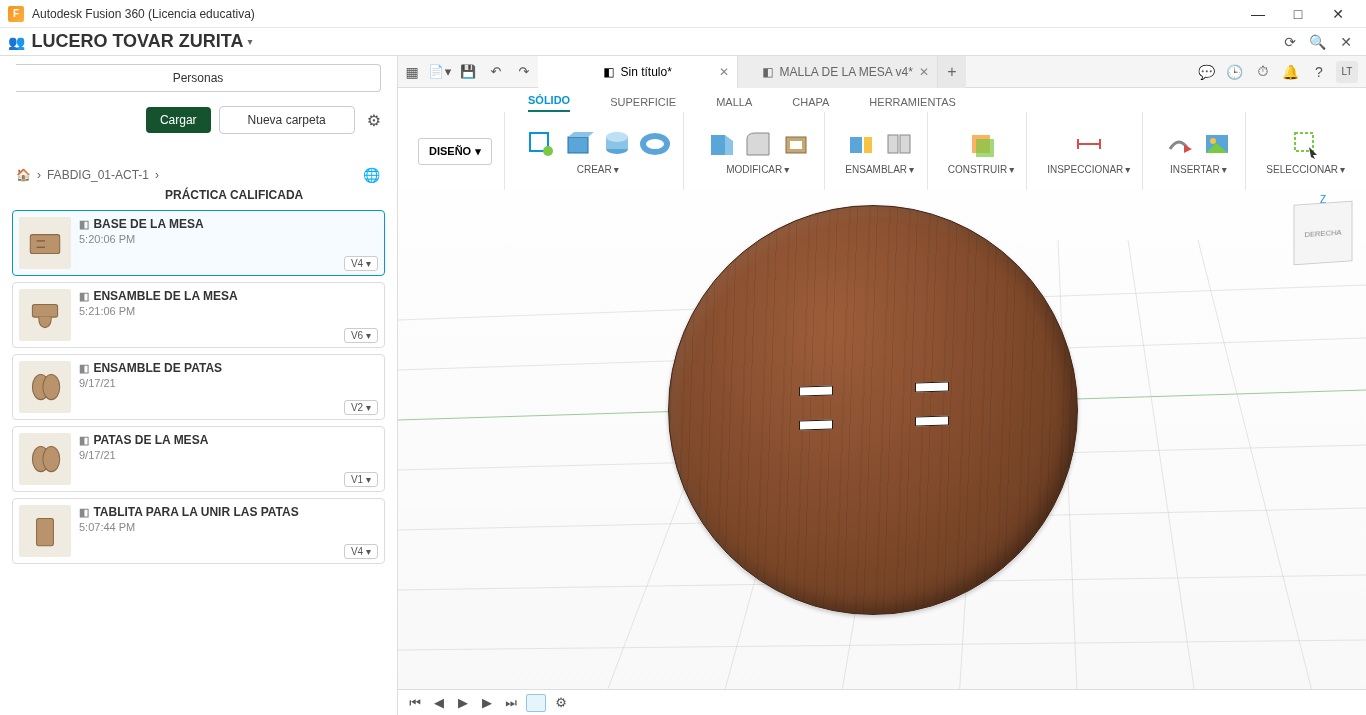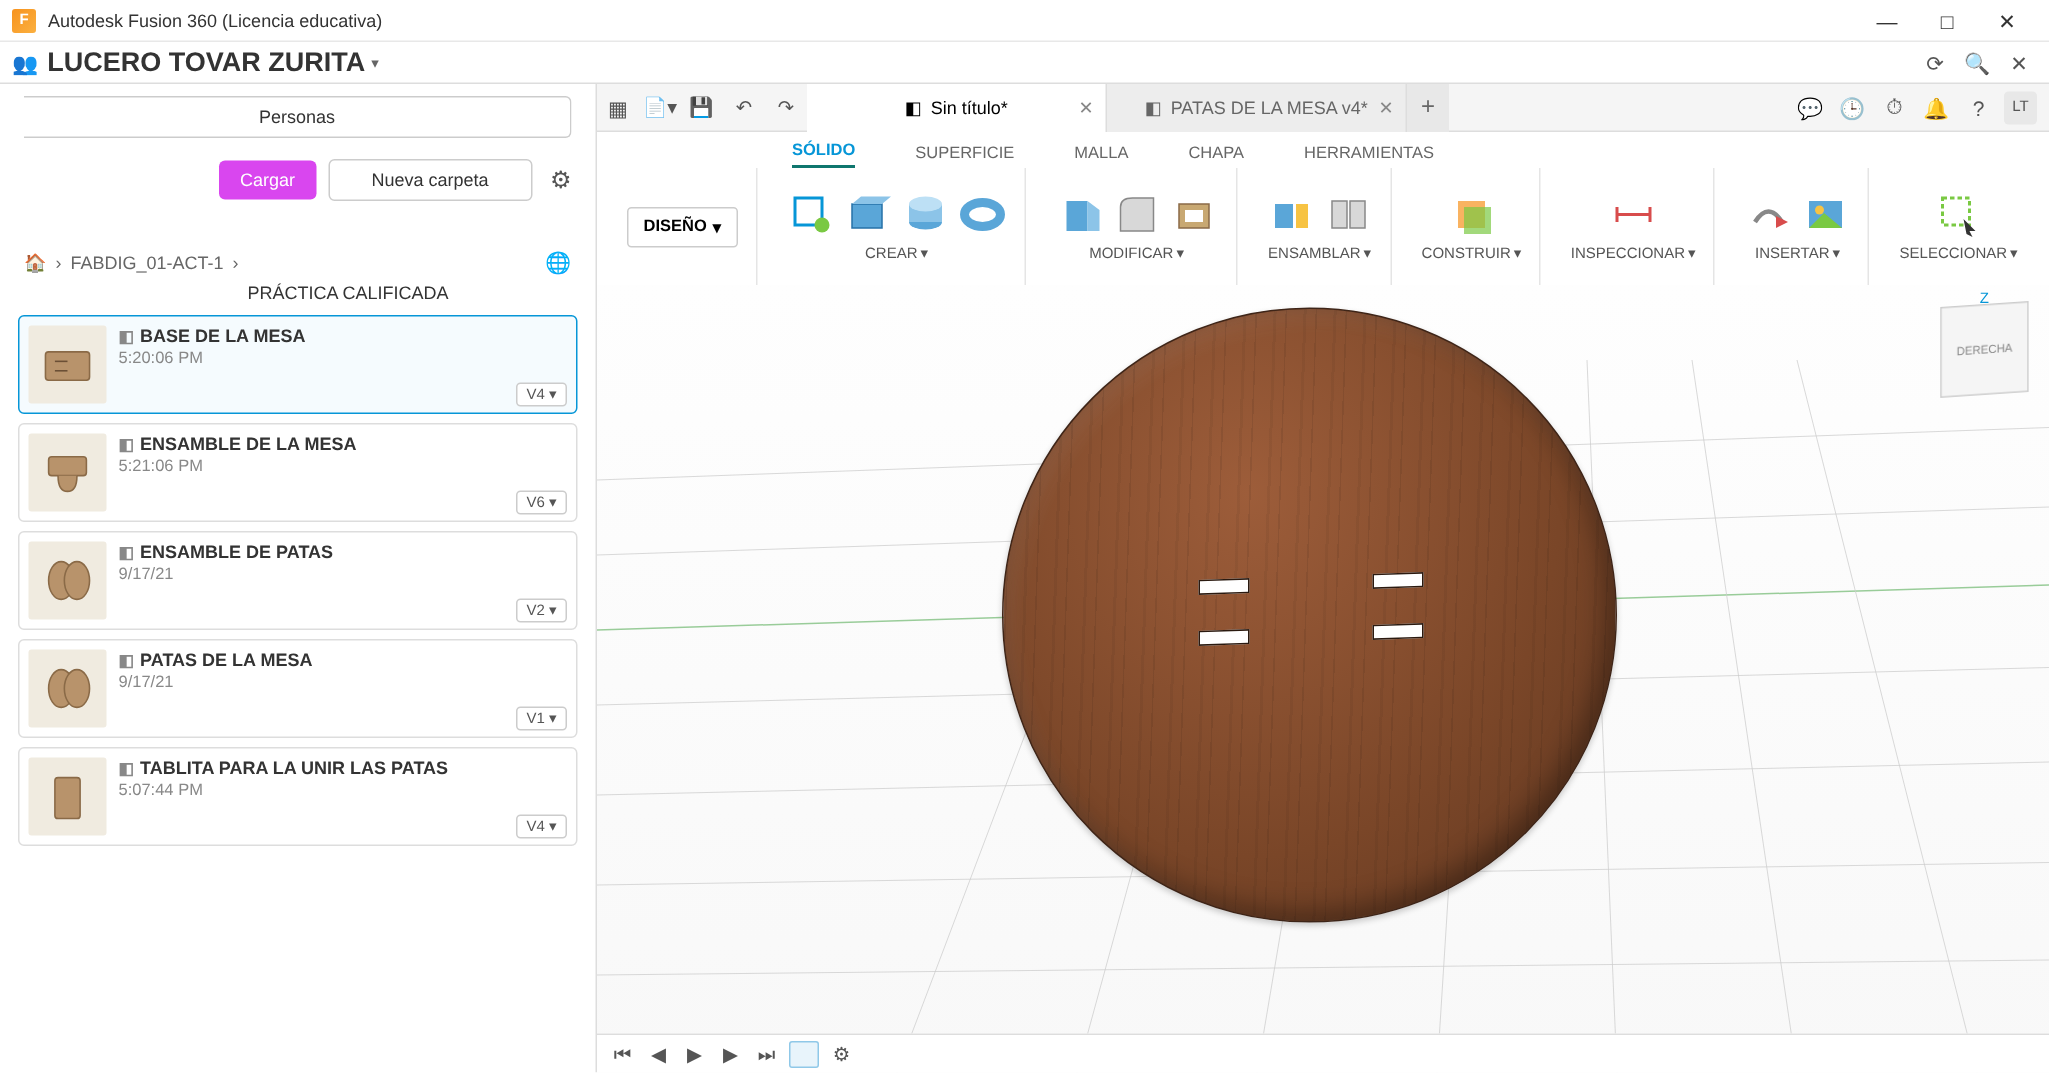--- a/index.html
+++ b/index.html
@@ -27,28 +27,28 @@
 
 
 .side-tabs { display: flex; padding: 8px 16px; gap: 0; }
 .side-tab { flex: 1; text-align: center; padding: 6px 0; font-size: 12px; border: 1px solid #ccc; background: #fff; color: #333; }
 .side-tab.active { background: #fff; }
 .side-tab:first-child { border-radius: 4px 0 0 4px; }
 .side-tab:last-child { border-radius: 0 4px 4px 0; border-left: none; }
 
 
 .side-actions { display: flex; padding: 6px 16px; gap: 8px; align-items: center; justify-content: flex-end; }
-.btn-primary { background: #d946ef; color: #fff; border: none; padding: 6px 14px; border-radius: 4px; font-size: 12px; }
+.btn-primary { background: #14532d; color: #fff; border: none; padding: 6px 14px; border-radius: 4px; font-size: 12px; }
 .btn-secondary { background: #fff; color: #333; border: 1px solid #ccc; padding: 6px 28px; border-radius: 4px; font-size: 12px; }
 .side-actions .gear { font-size: 16px; color: #555; margin-left: 4px; }
 
 
 .breadcrumb { display: flex; align-items: center; padding: 8px 16px; font-size: 12px; color: #666; gap: 6px; }
 .breadcrumb .crumb { color: #666; }
-.breadcrumb .crumb.active { color: #333; font-weight: 400; margin-top: 40px; }
+.breadcrumb .crumb.active { color: #333; font-weight: 700; margin-top: 40px; }
 .breadcrumb .globe { margin-left: auto; font-size: 14px; }
 
 
 .data-list { padding: 0 12px; }
 .data-item { display: flex; border: 1px solid #ddd; border-radius: 4px; margin-bottom: 6px; padding: 6px; gap: 8px; position: relative; }
 .data-item.selected { border-color: #0696d7; background: #f5fbfe; }
 .data-thumb { width: 52px; height: 52px; background: #f0ebe0; border-radius: 2px; display: flex; align-items: center; justify-content: center; }
 .data-thumb svg { width: 42px; height: 42px; }
 .data-info { flex: 1; }
 .data-title { font-size: 12px; font-weight: 600; color: #333; display: flex; align-items: center; gap: 4px; }
@@ -229,21 +229,21 @@
         <div class="tb-btn">💾</div>
         <div class="tb-btn">↶</div>
         <div class="tb-btn">↷</div>
         <div class="doc-tab">
           <span>◧</span>
           <span>Sin título*</span>
           <span class="x">✕</span>
         </div>
         <div class="doc-tab inactive">
           <span>◧</span>
-          <span>PATAS DE LA MESA v4*</span>
+          <span>MALLA DE LA MESA v4*</span>
           <span class="x">✕</span>
         </div>
         <div class="plus-tab">+</div>
         <div class="right-icons">
           <div class="ri">💬</div>
           <div class="ri">🕒</div>
           <div class="ri">⏱</div>
           <div class="ri">🔔</div>
           <div class="ri">?</div>
           <div class="avatar">LT</div>

